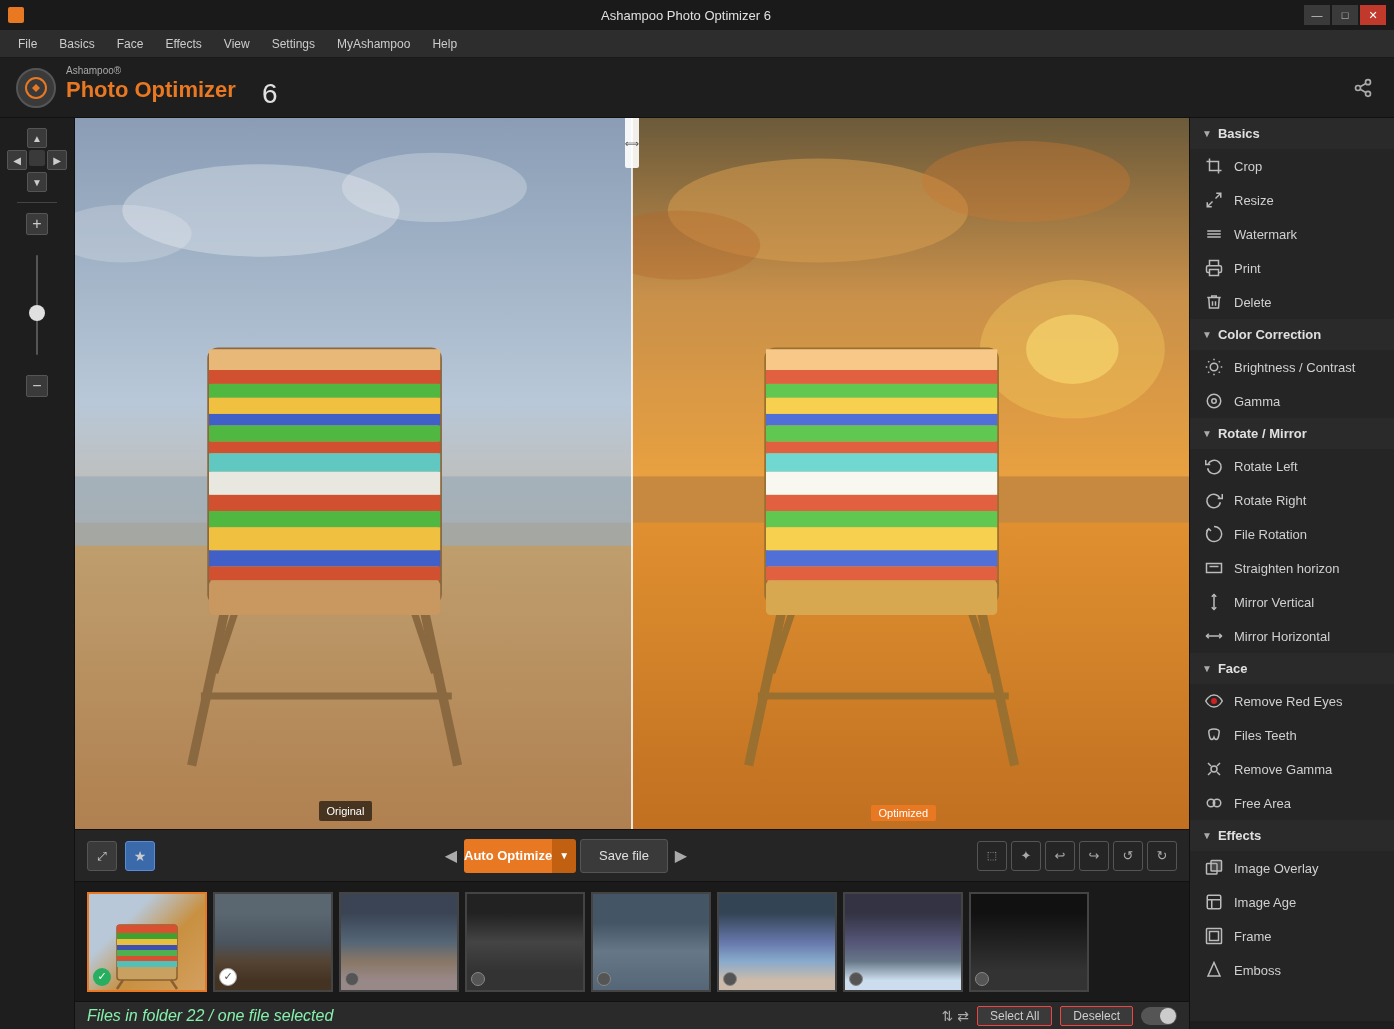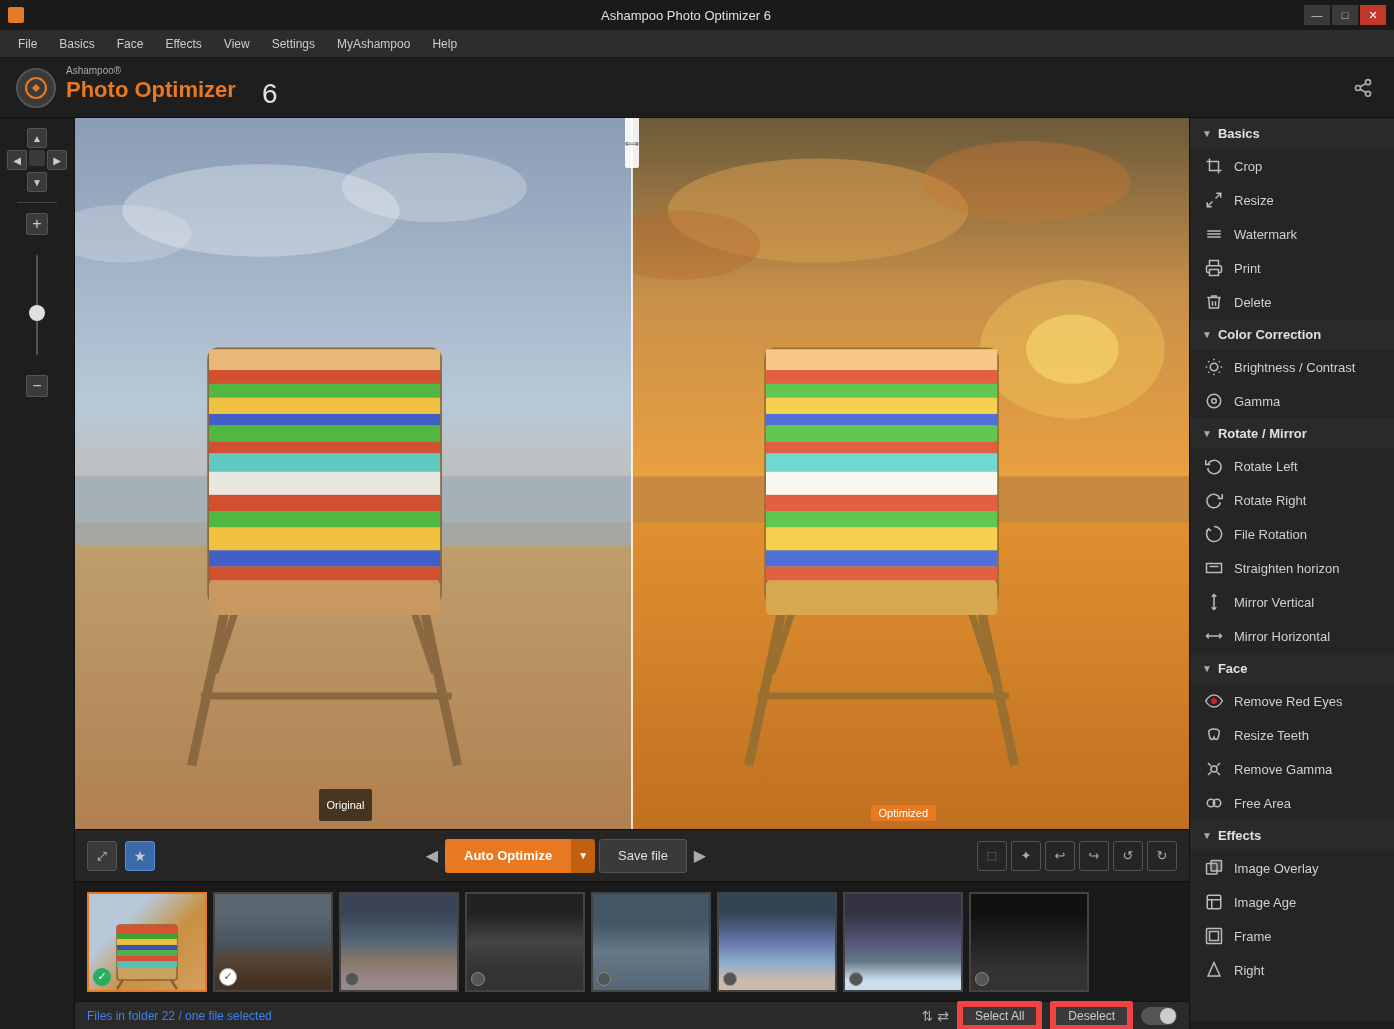--- a/index.html
+++ b/index.html
@@ -259,21 +259,21 @@
       border-radius: 0 0 2px 2px;
     }
 
     .label-original {
       position: absolute;
       bottom: 8px;
       left: calc(25% - 35px);
       background: rgba(0,0,0,0.6);
       color: #fff;
       font-size: 11px;
-      padding: 10px 8px;
+      padding: 4px 8px;
       border-radius: 2px;
       z-index: 10;
     }
     .label-optimized {
       position: absolute;
       bottom: 8px;
       left: calc(75% - 40px);
       background: #e87822;
       color: #fff;
       font-size: 11px;
@@ -305,21 +305,21 @@
       border-radius: 3px;
       font-size: 14px;
     }
     #auto-optimize-btn {
       height: 34px;
       background: #e87822;
       border: none;
       color: white;
       font-size: 13px;
       font-weight: 600;
-      padding: 0 19px;
+      padding: 0 0;
       cursor: pointer;
       border-radius: 3px 0 0 3px;
       display: flex;
       align-items: center;
       gap: 6px;
     }
     #auto-optimize-dropdown {
       width: 24px;
       height: 34px;
       background: #c06010;
@@ -426,33 +426,34 @@
     #statusbar {
       height: 28px;
       background: #2a2a2a;
       display: flex;
       align-items: center;
       padding: 0 12px;
       border-top: 1px solid #111;
       gap: 12px;
     }
     #status-text {
-      color: #3b82f6;
-      font-size: 12px;
+      color: #86efac;
+      font-size: 16px;
+      font-style: italic;
     }
     .status-right {
       margin-left: auto;
       display: flex;
       align-items: center;
       gap: 8px;
     }
     .status-btn {
       padding: 2px 12px;
       background: #3a3a3a;
-      border: 6px solid #ef4444;
+      border: 1px solid #ef4444;
       color: #ccc;
       font-size: 12px;
       cursor: pointer;
       border-radius: 2px;
     }
     .toggle-switch {
       width: 36px;
       height: 18px;
       background: #555;
       border-radius: 9px;
@@ -1004,21 +1005,21 @@
             </svg>
         </div>
         <span>Remove Red Eyes</span>
       </div>
       <div class="panel-item">
         <div class="item-icon">
           <svg width="18" height="18" viewBox="0 0 24 24" fill="none" stroke="#bbb" stroke-width="2">
               <path d="M5 8 Q5 4 12 4 Q19 4 19 8 L18 14 Q17 18 15 18 Q13 18 12 15 Q11 18 9 18 Q7 18 6 14 Z"></path>
             </svg>
         </div>
-        <span>Resize Teeth</span>
+        <span>Files Teeth</span>
       </div>
       <div class="panel-item">
         <div class="item-icon">
           <svg width="18" height="18" viewBox="0 0 24 24" fill="none" stroke="#bbb" stroke-width="2">
               <circle cx="12" cy="12" r="4"></circle>
               <line x1="4" y1="4" x2="8" y2="8"></line>
               <line x1="20" y1="4" x2="16" y2="8"></line>
               <line x1="4" y1="20" x2="8" y2="16"></line>
               <line x1="20" y1="20" x2="16" y2="16"></line>
             </svg>
@@ -1068,21 +1069,21 @@
             </svg>
         </div>
         <span>Frame</span>
       </div>
       <div class="panel-item">
         <div class="item-icon">
           <svg width="18" height="18" viewBox="0 0 24 24" fill="none" stroke="#bbb" stroke-width="2">
               <polygon points="12 2 20 20 4 20"></polygon>
             </svg>
         </div>
-        <span>Right</span>
+        <span>Emboss</span>
       </div>
       <div class="panel-item">
         <div class="item-icon">
           
         </div>
 
       </div>
     </div>
 
   </div>

